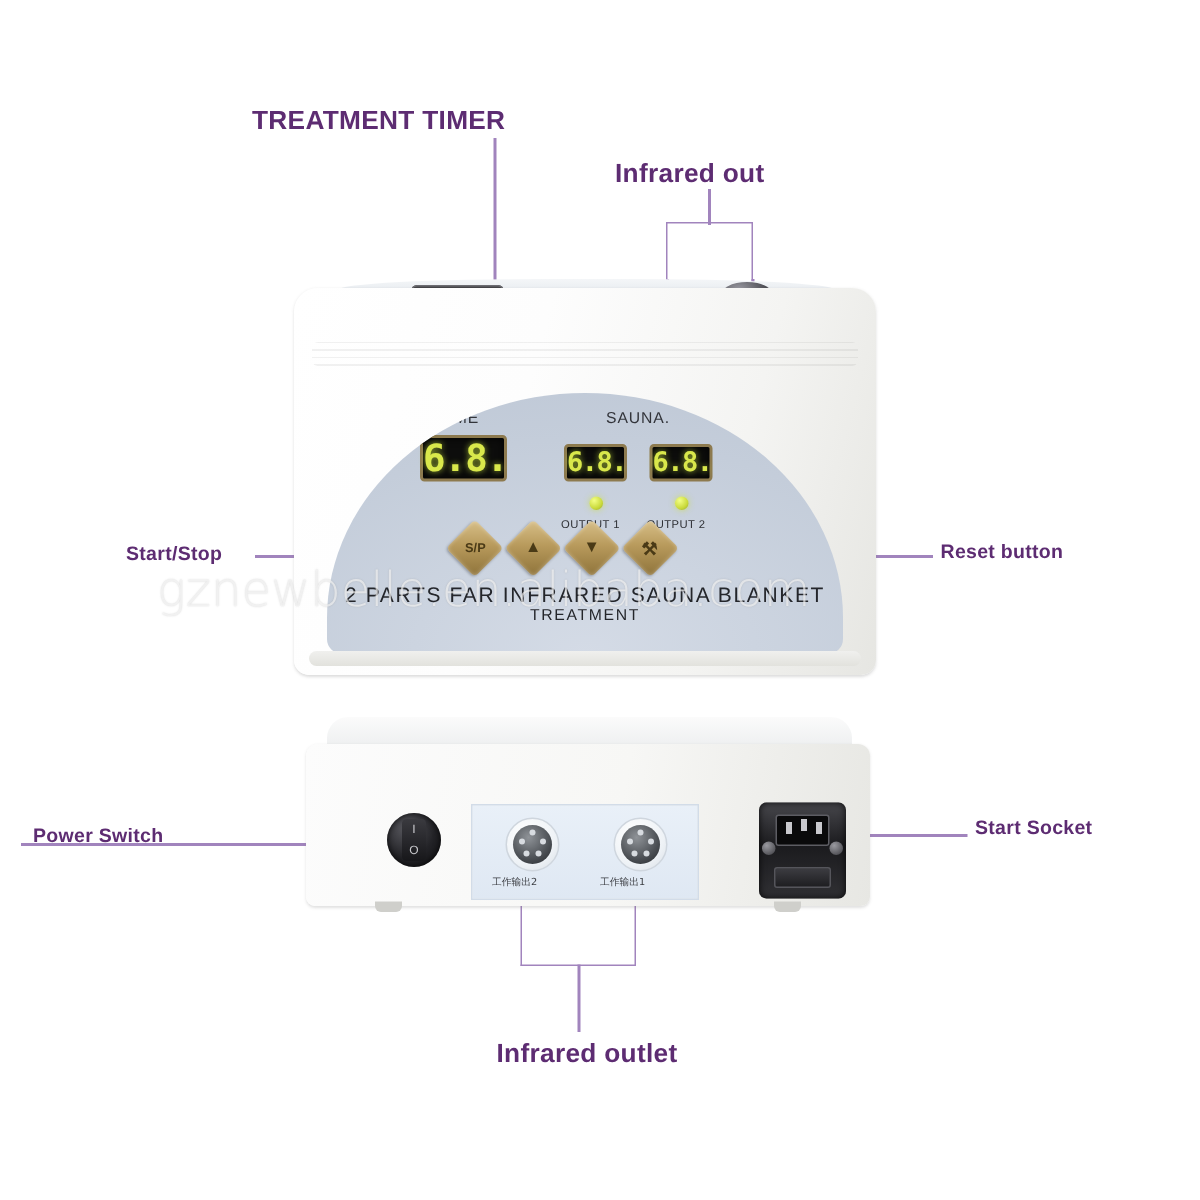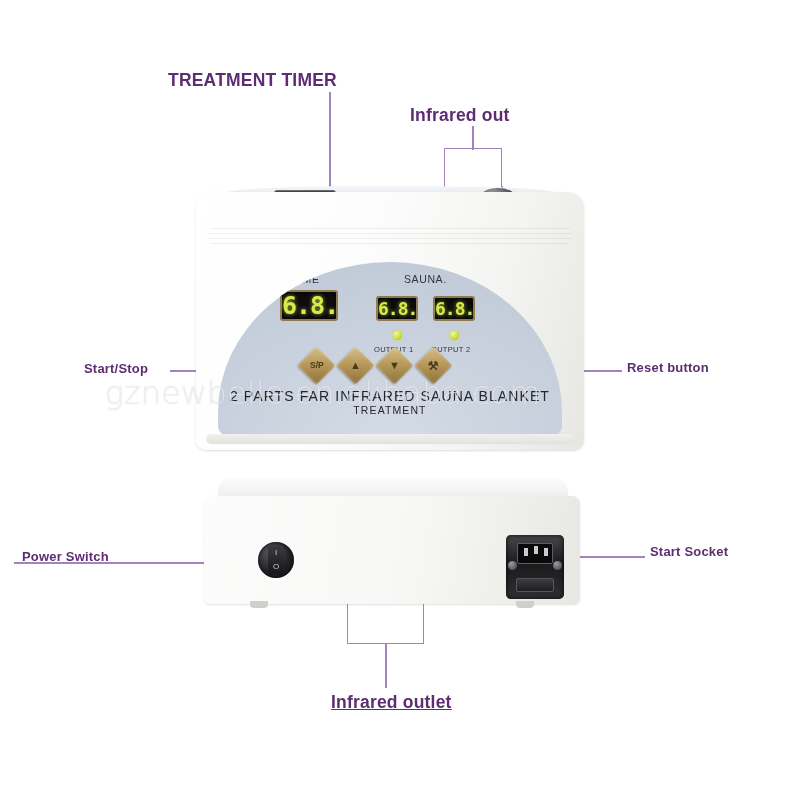--- a/index.html
+++ b/index.html
@@ -441,21 +441,21 @@
   <div class="anno big" style="left:410px; top:105px;">Infrared out</div>
 
   <div class="anno" style="left:84px; top:361px;">Start/Stop</div>
 
   <div class="anno" style="left:627px; top:360px;">Reset button</div>
 
   <div class="anno" style="left:22px; top:549px;">Power Switch</div>
 
   <div class="anno" style="left:650px; top:544px;">Start Socket</div>
 
-  <div class="anno big" style="left:331px; top:692px;text-decoration:underline;">Infrared outlet</div>
+  <div class="anno big" style="left:331px; top:692px;">Infrared outlet</div>
 
   <div class="lline v" style="left:329px; top:92px; height:208px;"></div>
 
   <div class="lline v" style="left:472px; top:126px; height:24px;"></div>
 
   <div id="bracket-top"></div>
 
   <div class="lline v" style="left:444px; top:186px; height:120px;"></div>
   <div class="lline v" style="left:501px; top:186px; height:120px;"></div>
 
@@ -531,20 +531,42 @@
 
     <div id="rear-body">
 
       <div id="power-switch">
         <div id="power-switch-rocker">
           <span>I</span>
           <span>O</span>
         </div>
       </div>
 
+      <div id="din-plate">
+        <div class="din" id="din-1">
+          <div class="din-inner">
+            <i style="left:11px; top:3px;"></i>
+            <i style="left:4px; top:9px;"></i>
+            <i style="left:18px; top:9px;"></i>
+            <i style="left:7px; top:17px;"></i>
+            <i style="left:15px; top:17px;"></i>
+          </div>
+        </div>
+        <div class="din" id="din-2">
+          <div class="din-inner">
+            <i style="left:11px; top:3px;"></i>
+            <i style="left:4px; top:9px;"></i>
+            <i style="left:18px; top:9px;"></i>
+            <i style="left:7px; top:17px;"></i>
+            <i style="left:15px; top:17px;"></i>
+          </div>
+        </div>
+        <div class="din-cap" id="din-cap-1">工作输出2</div>
+        <div class="din-cap" id="din-cap-2">工作输出1</div>
+      </div>
 
       <div id="power-socket">
         <div id="socket-mouth">
           <i></i>
             <i></i>
             <i></i>
         </div>
         <div class="socket-screw" id="socket-screw-l"></div>
         <div class="socket-screw" id="socket-screw-r"></div>
         <div id="socket-fuse"></div>

